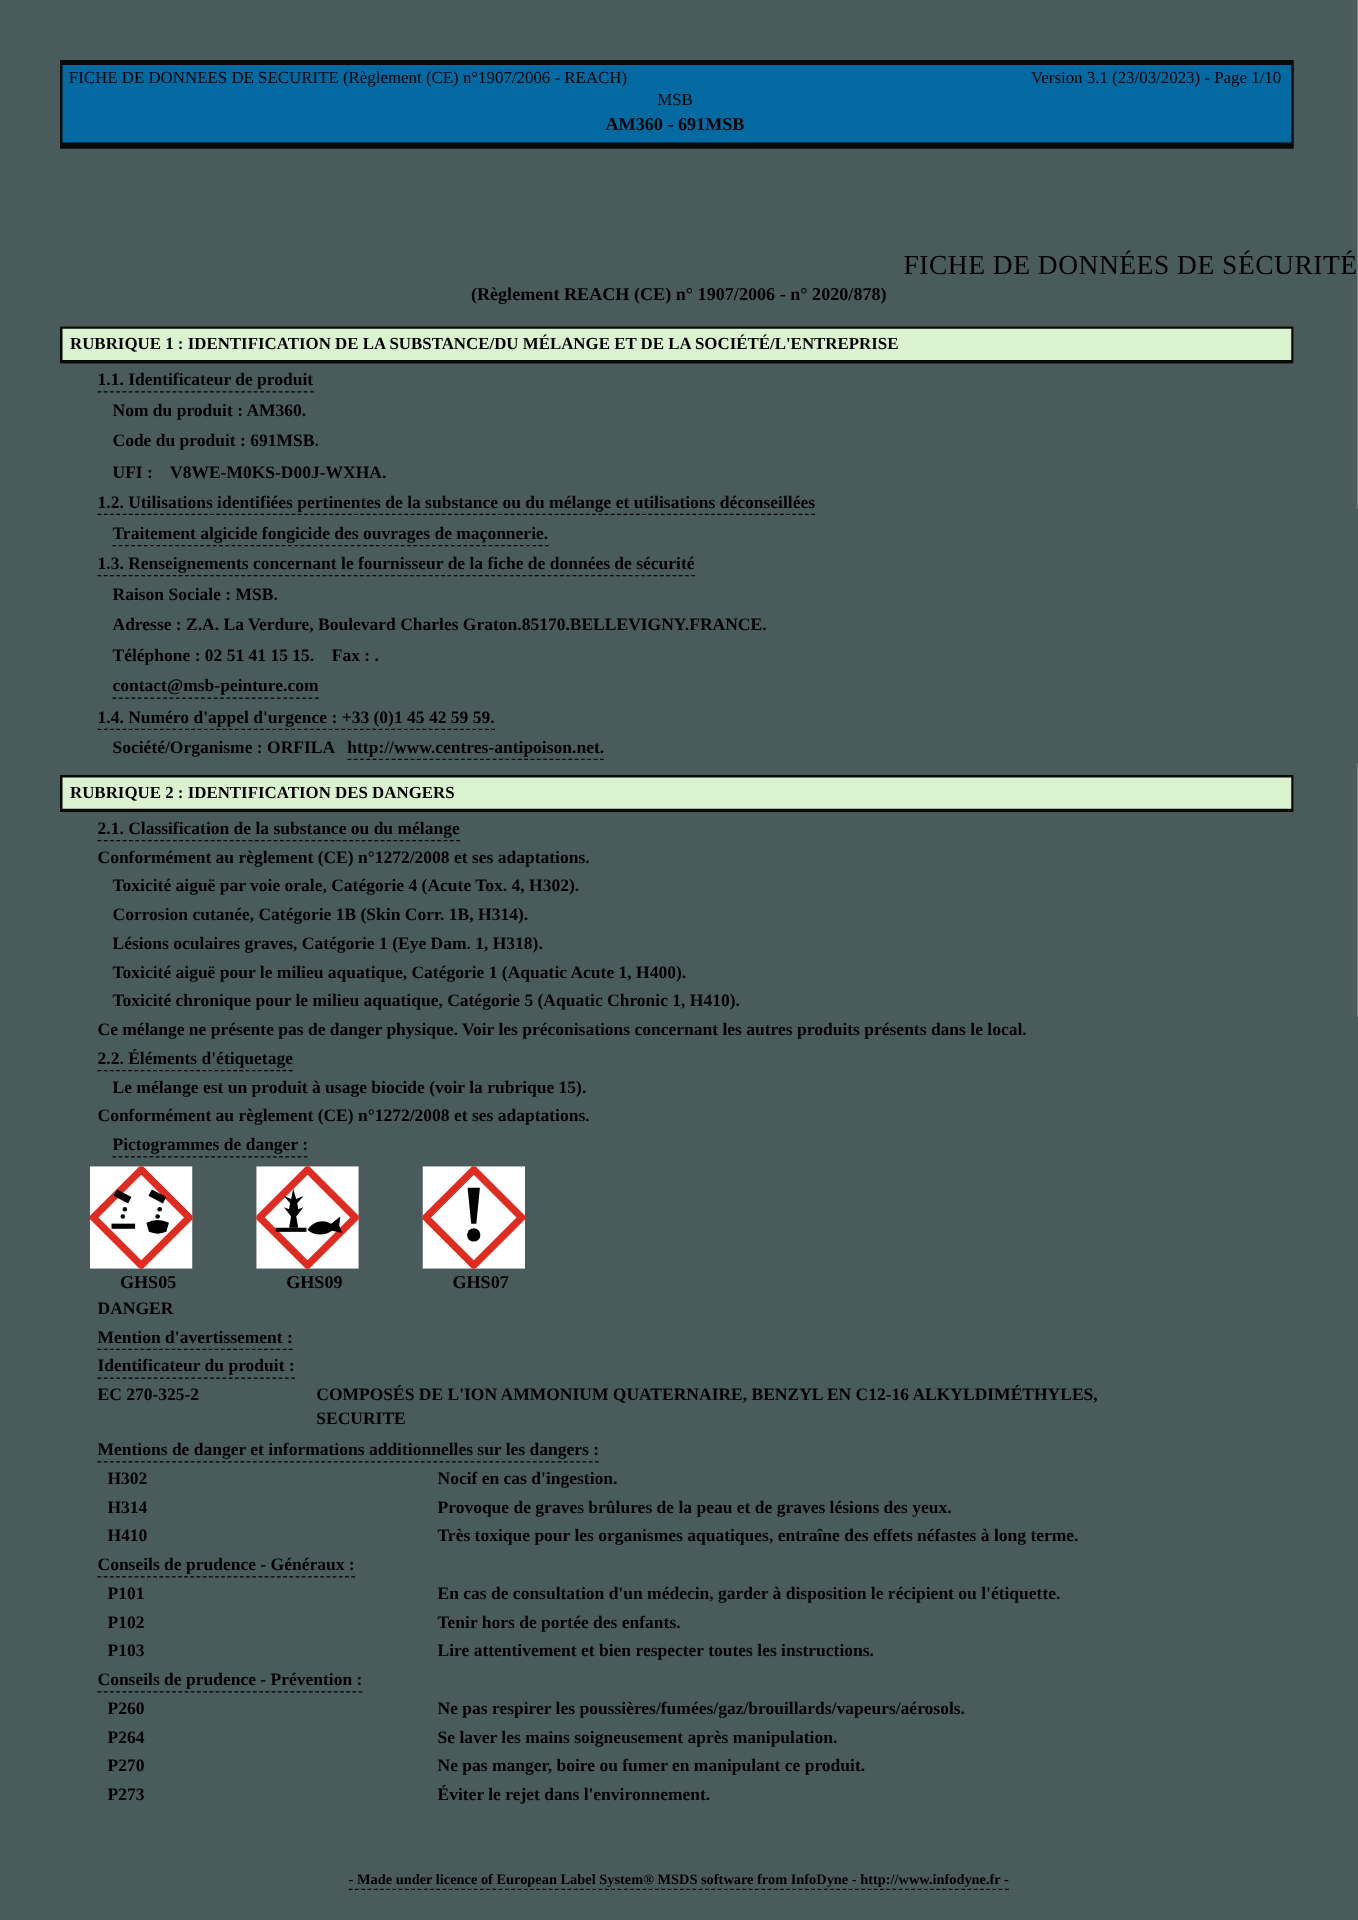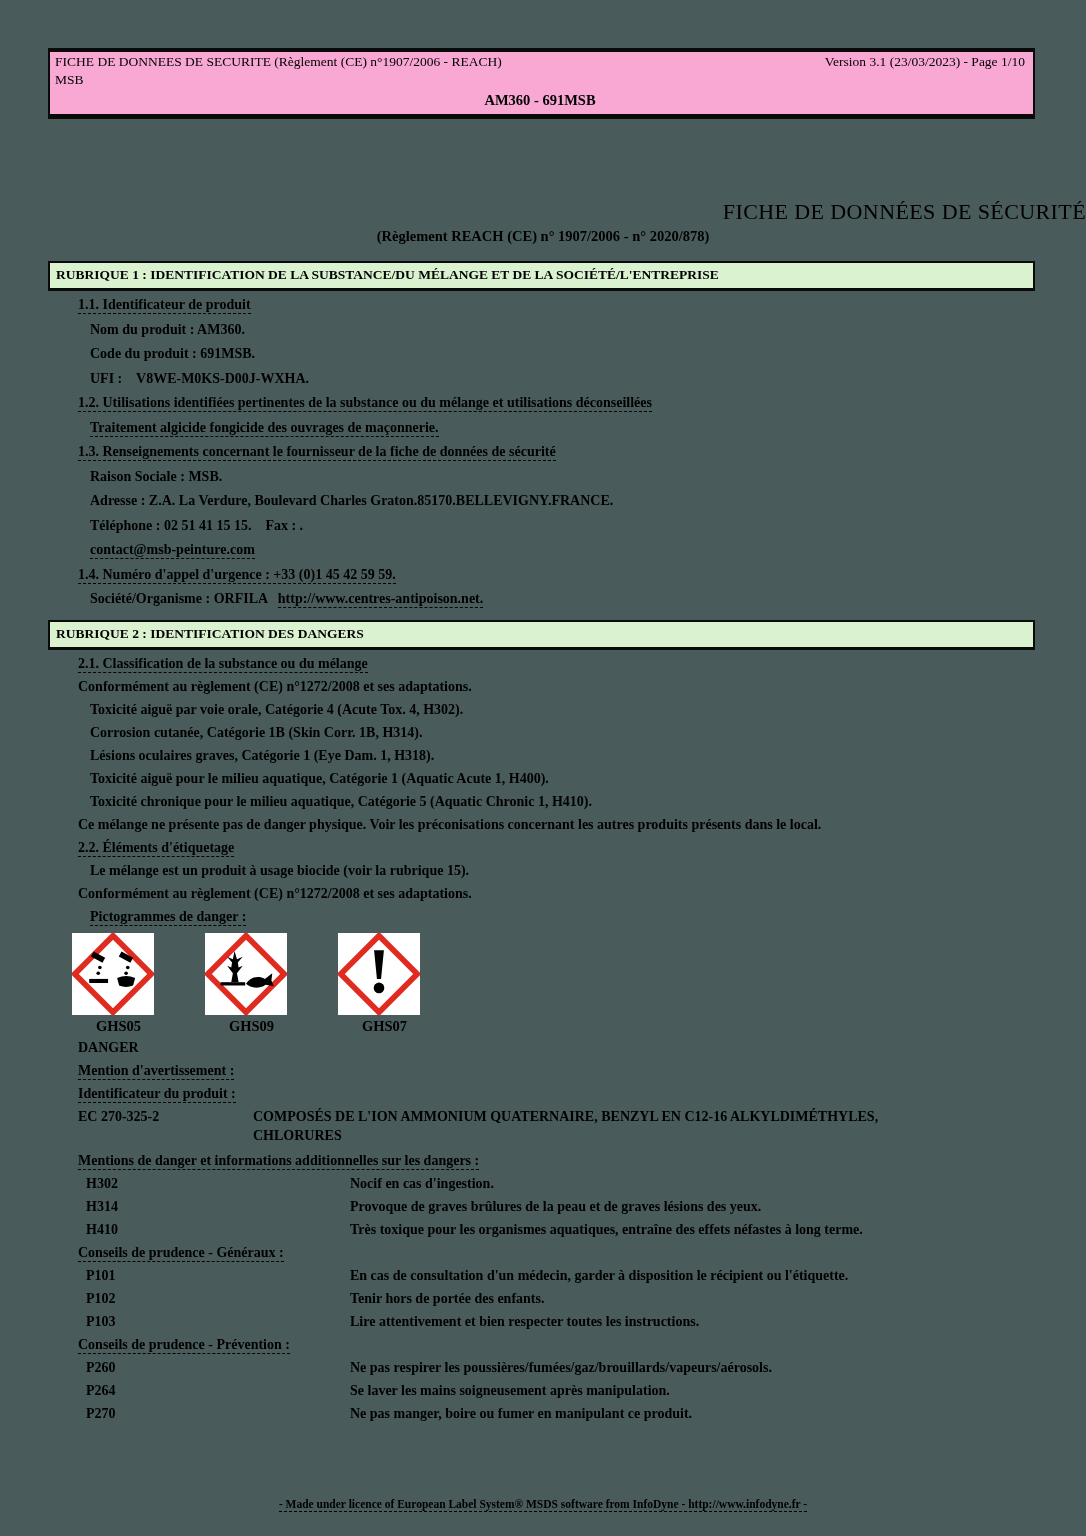--- a/index.html
+++ b/index.html
@@ -7,30 +7,30 @@
     position:relative;
     width:1086px; height:1536px;
     background:#4a5b5c;
     font-family:"Liberation Serif", serif;
     color:#000;
     overflow:hidden;
   }
   
   .band {
     margin:48px 51px 0 48px;
-    background:#f9a8d4;
+    background:#0369a1;
     border:2px solid #0a0a0a;
     border-top-width:4px;
     border-bottom-width:5px;
     padding:1px 8px 2px 5px;
   }
   .band-top { display:flex; justify-content:space-between; font-size:13.5px; line-height:18px; }
   .band-left { max-width:640px; }
   .band-right { white-space:nowrap; }
-  .band-msb { font-size:13.5px; line-height:18px; }
+  .band-msb { font-size:13.5px; line-height:18px;text-align:center; }
   .band-center { text-align:center; font-weight:bold; font-size:14.5px; line-height:20px; padding:1px 0 2px; }
 
   .doc-title { margin-top:80px; text-align:right; font-weight:normal; font-size:22px; line-height:26px; letter-spacing:.4px; }
   .doc-subtitle { text-align:center; font-weight:bold; font-size:14.5px; line-height:22px; }
 
   .rubrique {
     margin:14px 51px 0 48px;
     background:#daf2cf;
     border:2px solid #0a0a0a;
     border-bottom-width:3px;
@@ -151,21 +151,21 @@
       </div>
     </div>
 
     <div class="l">DANGER</div>
     <div class="l"><span class="u">Mention d'avertissement :</span></div>
     <div class="l"><span class="u">Identificateur du produit :</span></div>
     <div class="row-ec">
       <div class="code">EC 270-325-2</div>
       <div class="name">
         <div>COMPOSÉS DE L'ION AMMONIUM QUATERNAIRE, BENZYL EN C12-16  ALKYLDIMÉTHYLES,</div>
-        <div>CHLORURES</div>
+        <div>SECURITE</div>
       </div>
     </div>
 
     <div class="l"><span class="u">Mentions de danger et informations additionnelles sur les dangers :</span></div>
     <div class="row">
       <div class="code">H302</div>
         <div>Nocif en cas d'ingestion.</div>
     </div>
     <div class="row">
       <div class="code">H314</div>
@@ -196,17 +196,21 @@
         <div>Ne pas respirer les poussières/fumées/gaz/brouillards/vapeurs/aérosols.</div>
     </div>
     <div class="row">
       <div class="code">P264</div>
         <div>Se laver les mains soigneusement après manipulation.</div>
     </div>
     <div class="row">
       <div class="code">P270</div>
         <div>Ne pas manger, boire ou fumer en manipulant ce produit.</div>
     </div>
+    <div class="row">
+      <div class="code">P273</div>
+        <div>Éviter le rejet dans l'environnement.</div>
+    </div>
   </div>
 
   <div class="footer"><span>- Made under licence of European Label System® MSDS software from InfoDyne - http://www.infodyne.fr -</span></div>
 
 </div>
 
 </body></html>

